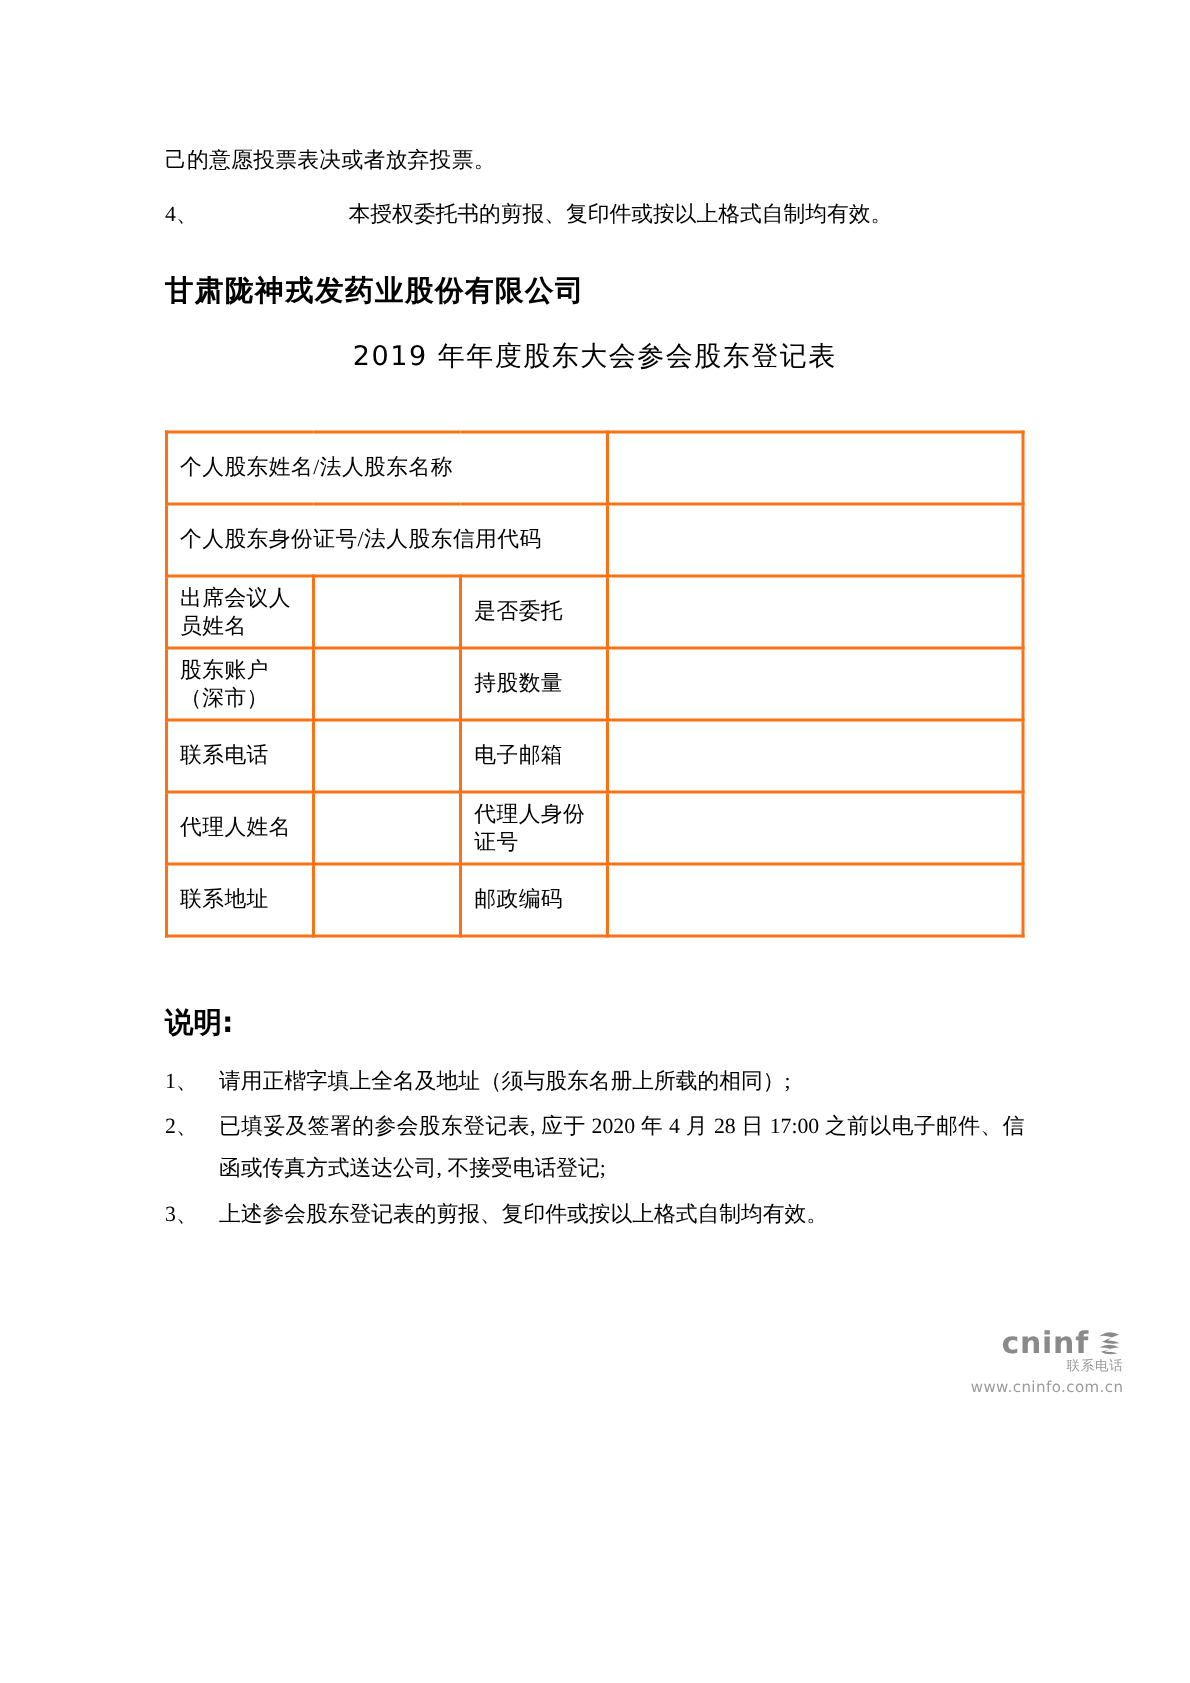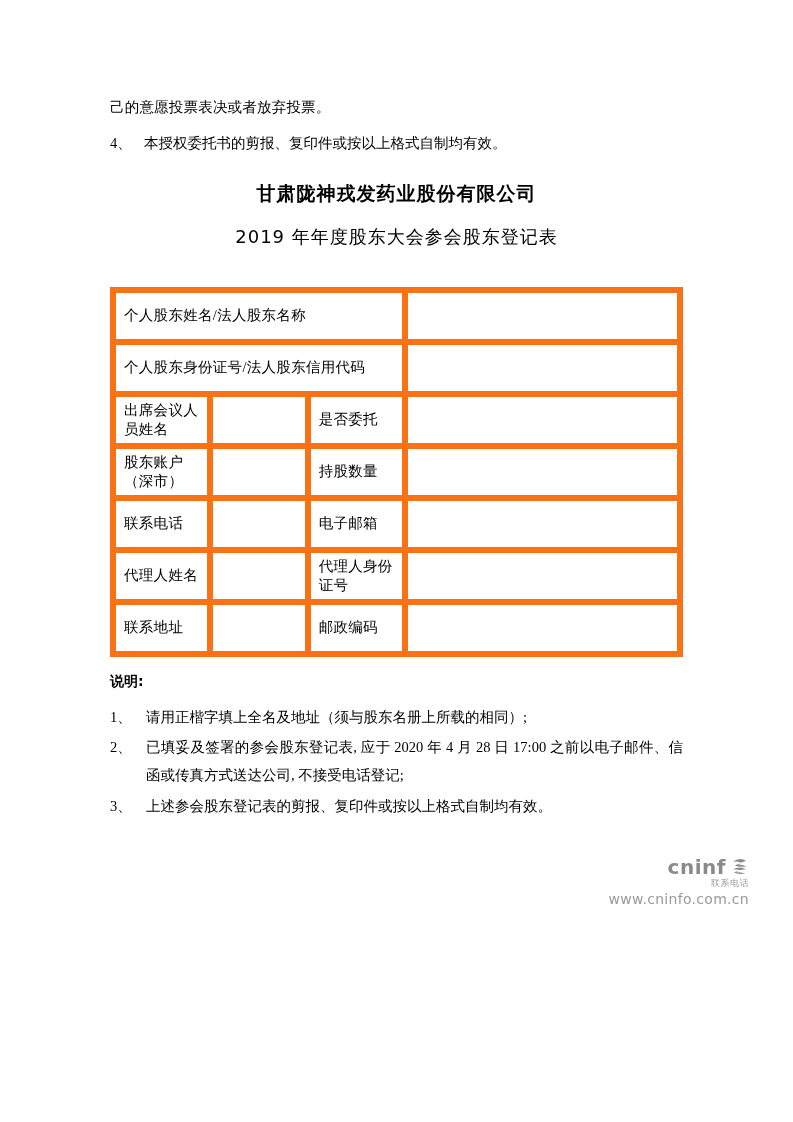--- a/index.html
+++ b/index.html
@@ -37,28 +37,29 @@
     font-size: 14.5px;
     line-height: 1.55;
     margin: 0 0 8px 0;
   }
   .numbered .num {
     width: 34px;
     flex: 0 0 34px;
   }
   .numbered .txt {
     flex: 1 1 auto;
+    text-align: center;
   }
   .attachment-label {
     margin-top: 122px;
     font-size: 14.5px;
     letter-spacing: 0.4px;
   }
   .doc-title {
-    text-align: center;
+    text-align: left;
     font-family: Liberation Serif, serif;
     font-weight: bold;
     font-size: 19px;
     letter-spacing: 1px;
     margin-top: 26px;
   }
   .doc-subtitle {
     text-align: center;
     font-family: "DejaVu Sans", "Liberation Sans", sans-serif;
     font-weight: normal;
@@ -66,38 +67,38 @@
     letter-spacing: 1px;
     margin-top: 18px;
   }
   table.reg-table {
     width: 100%;
     border-collapse: collapse;
     margin-top: 38px;
     table-layout: fixed;
   }
   table.reg-table td {
-    border: 6px solid #f97316;
+    border: 2px solid #f97316;
     height: 38px;
     font-size: 14.5px;
     padding: 4px 8px;
     vertical-align: middle;
     letter-spacing: 0.3px;
   }
   td.label-cell {
     width: 150px;
   }
   td.blank-cell {
     width: 140px;
   }
   .notes-title {
-    margin-top: 16px;
+    margin-top: 44px;
     font-family: "DejaVu Sans", "Liberation Sans", sans-serif;
     font-weight: bold;
-    font-size: 14px;
+    font-size: 19px;
   }
   .notes {
     margin-top: 12px;
   }
   .note-row {
     display: flex;
     align-items: flex-start;
     font-size: 14.5px;
     line-height: 1.95;
     margin-bottom: 2px;
@@ -106,21 +107,21 @@
     width: 36px;
     flex: 0 0 36px;
   }
   .note-row .txt {
     flex: 1 1 auto;
     text-align: justify;
   }
   .footer-logo {
     position: absolute;
     right: 44px;
-    bottom: 36px;
+    bottom: 12px;
     text-align: right;
     line-height: 1.1;
   }
   .logo-row {
     display: flex;
     align-items: center;
     justify-content: flex-end;
   }
   .logo-text {
     font-family: "DejaVu Sans", "Liberation Sans", sans-serif;
@@ -137,21 +138,21 @@
   }
   .logo-cn {
     font-family: "DejaVu Sans", "Liberation Sans", sans-serif;
     font-size: 9px;
     color: #9a9a9a;
     margin-top: 1px;
     letter-spacing: 0.5px;
   }
   .logo-url {
     font-family: "DejaVu Sans", "Liberation Sans", sans-serif;
-    font-size: 14px;
+    font-size: 10px;
     color: #9a9a9a;
     margin-top: 3px;
     letter-spacing: 0.3px;
     margin-left: 22px;
   }
 </style>
 </head>
 <body>
 
 <div class="page">

